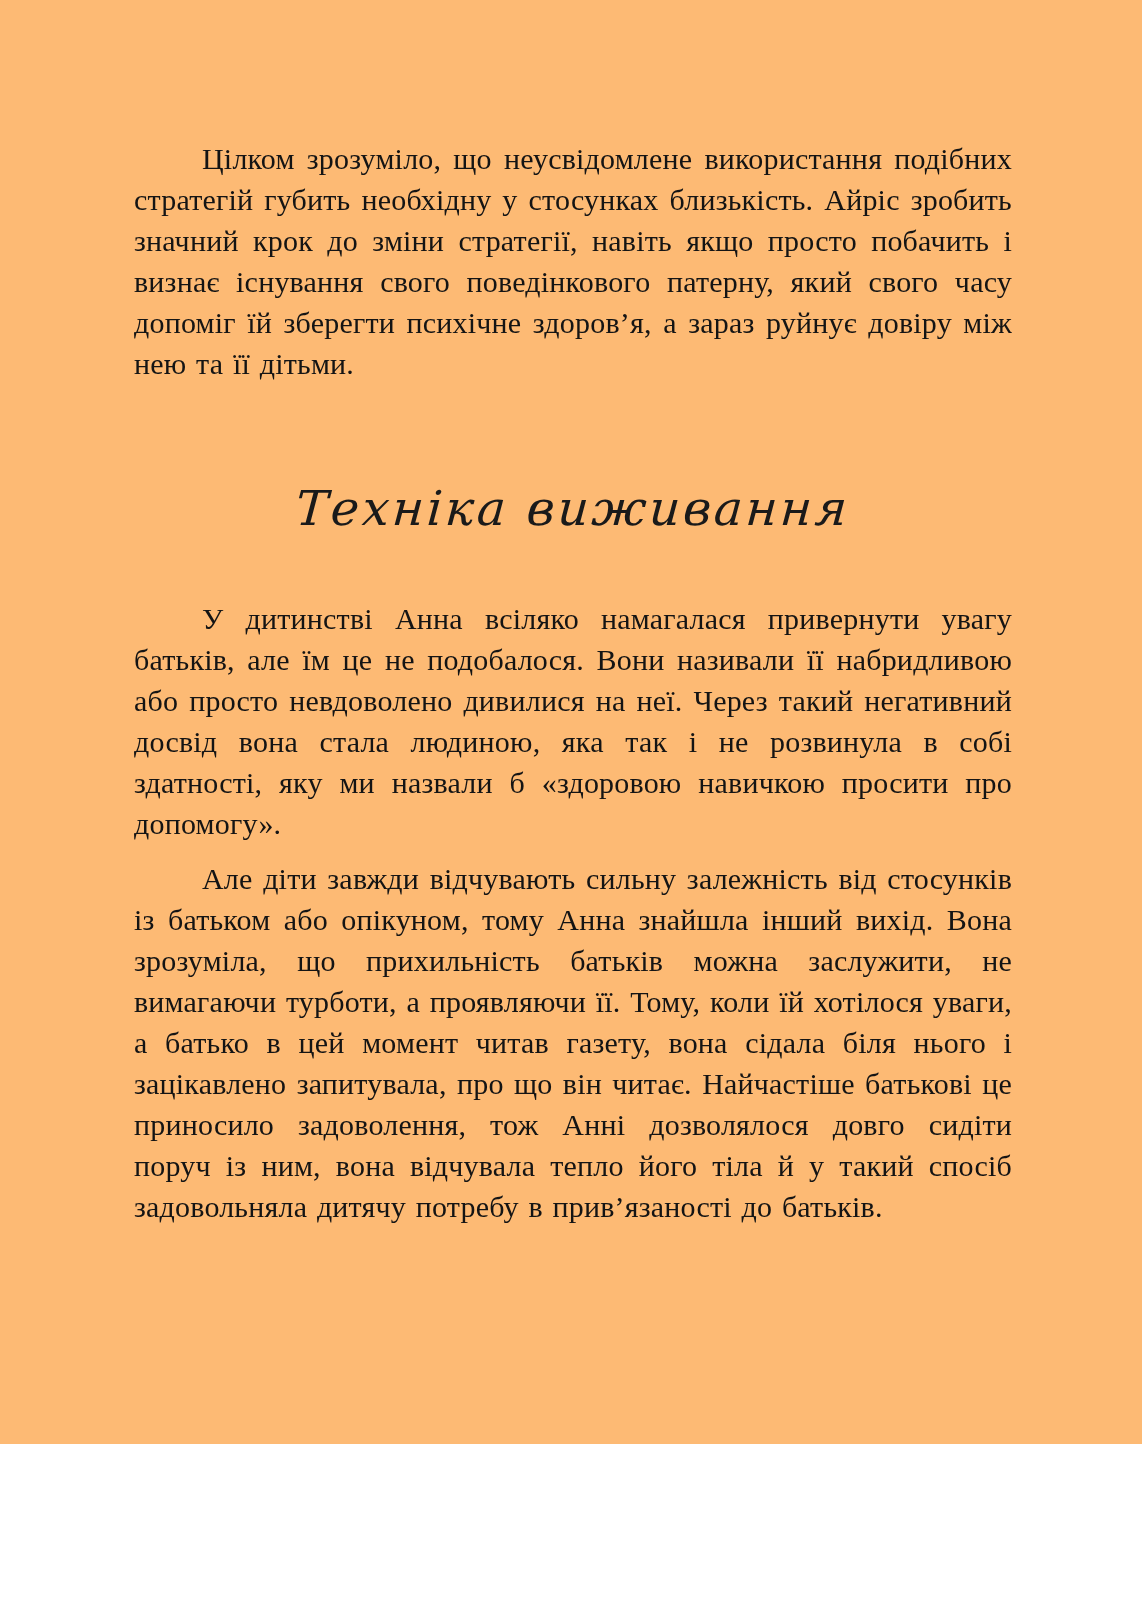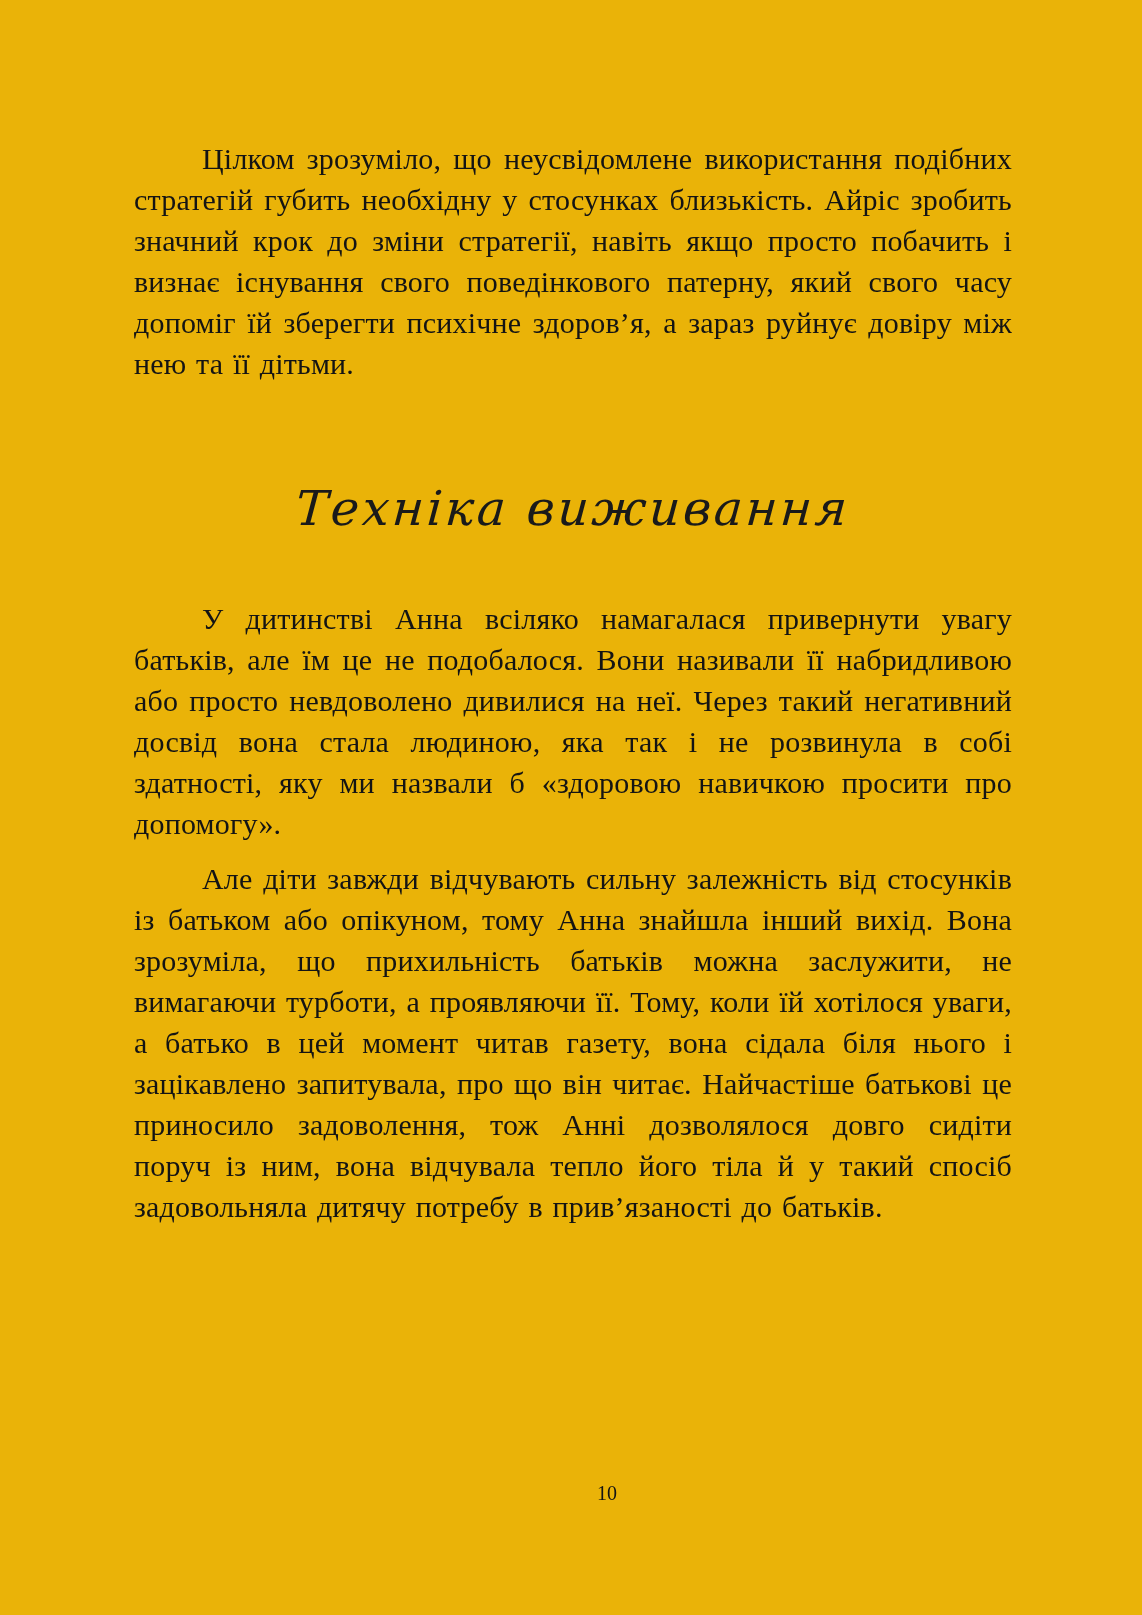--- a/index.html
+++ b/index.html
@@ -3,23 +3,23 @@
 <meta charset="utf-8">
 <style>
   html, body {
     margin: 0;
     padding: 0;
     background: #ffffff;
   }
   .page {
     position: relative;
     width: 1142px;
-    height: 1615px;
+    height: 1444px;
     margin: 0 auto;
-    background: #eab308;
+    background: #fdba74;
     color: #141414;
     font-family: "Liberation Serif", "DejaVu Serif", serif;
     overflow: hidden;
     box-sizing: border-box;
   }
   .content {
     position: absolute;
     top: 138px;
     left: 134px;
     width: 878px;

